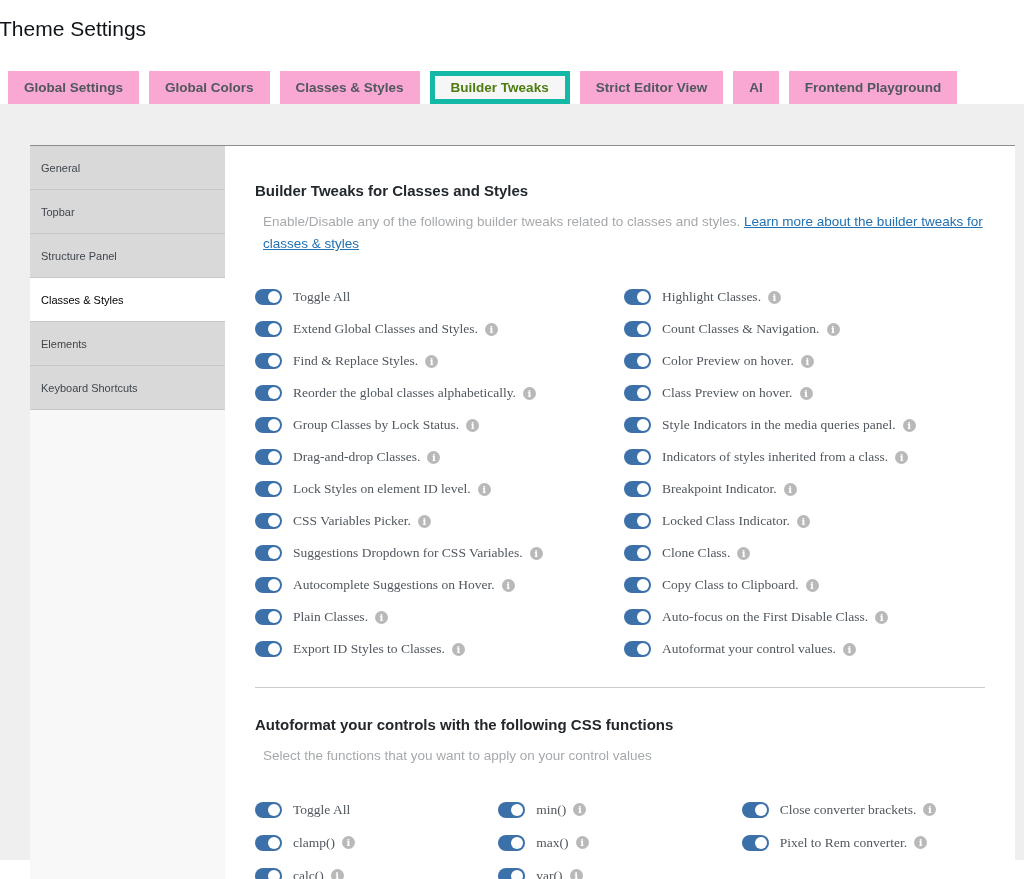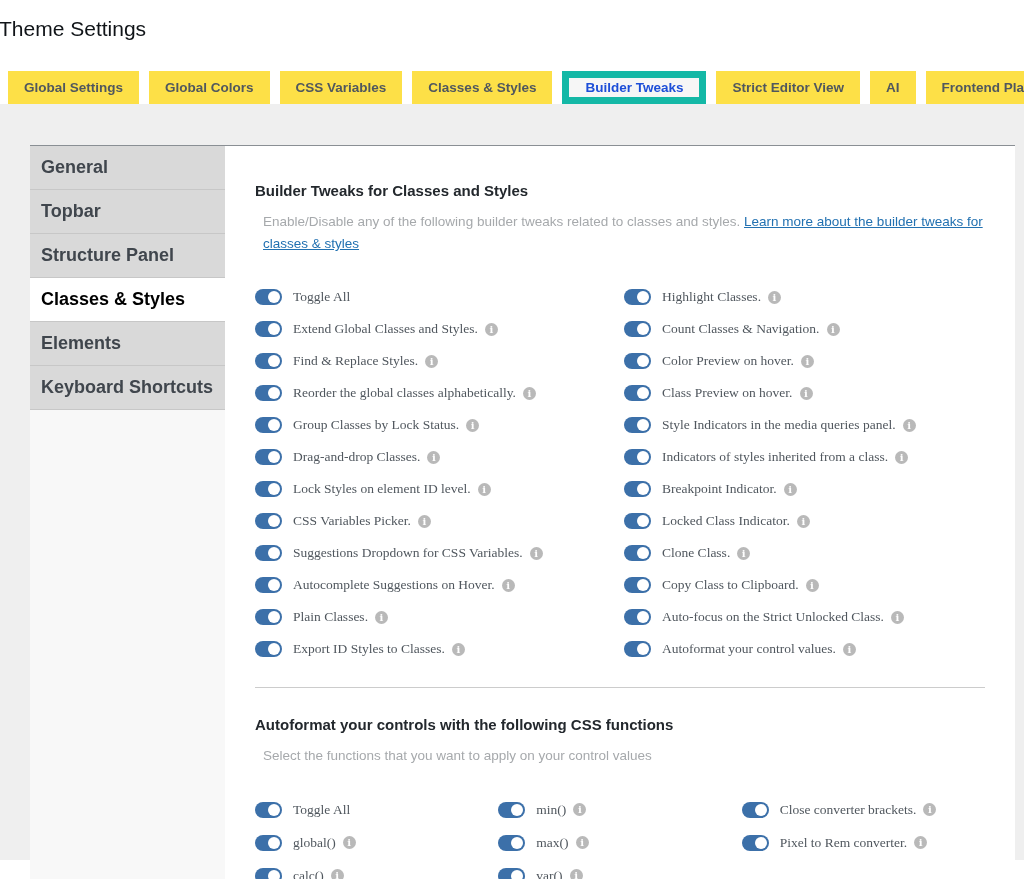--- a/index.html
+++ b/index.html
@@ -28,31 +28,31 @@
     padding-left: 8px;
     margin-top: 30px;
     align-items: stretch;
     background: #ffffff;
   }
   .tab {
     height: 33px;
     display: flex;
     align-items: center;
     padding: 0 16px;
-    background: #fde047;
+    background: #f9a8d4;
     color: #50575e;
     font-weight: bold;
     font-size: 13.5px;
     white-space: nowrap;
     cursor: pointer;
   }
   .tab.active {
     background: #f6f6f6;
-    color: #1d4ed8;
-    border: 7px solid #14b8a6;
+    color: #4d7c0f;
+    border: 5px solid #14b8a6;
   }
 
   
   .gray-wrap {
     background: #efefef;
     padding: 41px 9px 24px 30px;
     height: 756px;
   }
   .panel {
     display: flex;
@@ -67,22 +67,22 @@
     flex-shrink: 0;
     background: #f8f8f8;
   }
   .sidebar-item {
     height: 44px;
     background: #d9d9d9;
     border-bottom: 1px solid #c7c7c7;
     display: flex;
     align-items: center;
     padding-left: 11px;
-    font-weight: bold;
-    font-size: 18px;
+    font-weight: normal;
+    font-size: 11px;
     color: #40464d;
     cursor: pointer;
   }
   .sidebar-item.active {
     background: #ffffff;
     color: #000000;
   }
 
   
   .content {
@@ -172,21 +172,20 @@
   .bottom-grid .toggle-row { height: 33px; }
 </style>
 </head>
 <body>
 
 <h1 class="page-title">Theme Settings</h1>
 
 <div class="tab-bar">
     <div class="tab">Global Settings</div>
     <div class="tab">Global Colors</div>
-    <div class="tab">CSS Variables</div>
     <div class="tab">Classes &amp; Styles</div>
     <div class="tab active">Builder Tweaks</div>
     <div class="tab">Strict Editor View</div>
     <div class="tab">AI</div>
     <div class="tab">Frontend Playground</div>
   </div>
 
 <div class="gray-wrap">
   <div class="panel" style="border-top-color: rgb(138, 143, 148);">
 
@@ -360,21 +359,21 @@
                 <span class="switch on">
                   <span class="knob"></span>
                 </span>
                 <span class="toggle-label">Copy Class to Clipboard.</span>
                 <span class="info-icon">i</span>
               </div>
               <div class="toggle-row">
                 <span class="switch on">
                   <span class="knob"></span>
                 </span>
-                <span class="toggle-label">Auto-focus on the Strict Unlocked Class.</span>
+                <span class="toggle-label">Auto-focus on the First Disable Class.</span>
                 <span class="info-icon">i</span>
               </div>
               <div class="toggle-row">
                 <span class="switch on">
                   <span class="knob"></span>
                 </span>
                 <span class="toggle-label">Autoformat your control values.</span>
                 <span class="info-icon">i</span>
               </div>
             </div>
@@ -392,21 +391,21 @@
               <div class="toggle-row">
                 <span class="switch on">
                   <span class="knob"></span>
                 </span>
                 <span class="toggle-label">Toggle All</span>
               </div>
               <div class="toggle-row">
                 <span class="switch on">
                   <span class="knob"></span>
                 </span>
-                <span class="toggle-label">global()</span>
+                <span class="toggle-label">clamp()</span>
                 <span class="info-icon">i</span>
               </div>
               <div class="toggle-row">
                 <span class="switch on">
                   <span class="knob"></span>
                 </span>
                 <span class="toggle-label">calc()</span>
                 <span class="info-icon">i</span>
               </div>
             </div>

